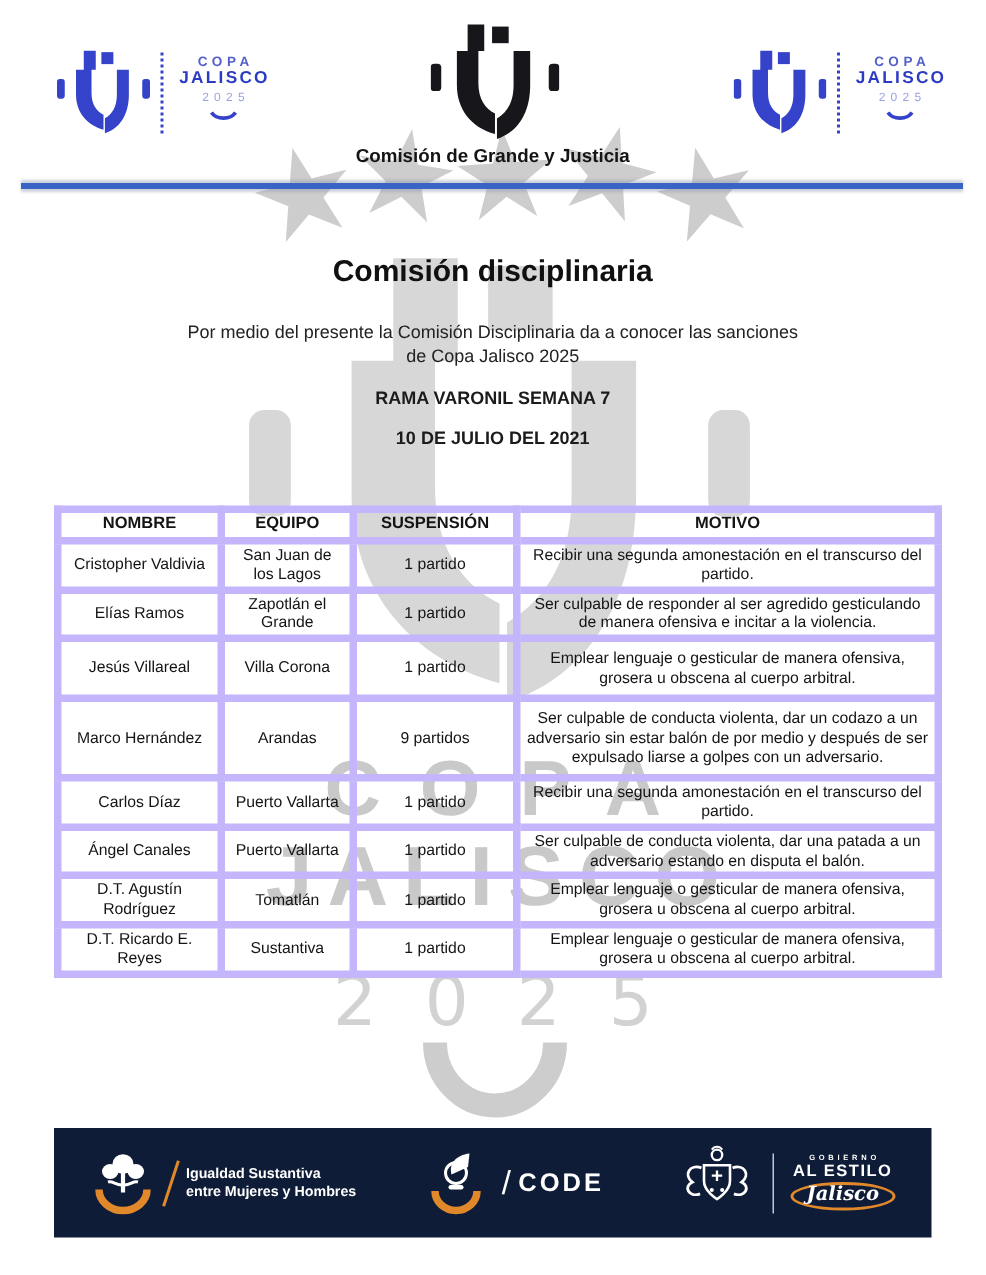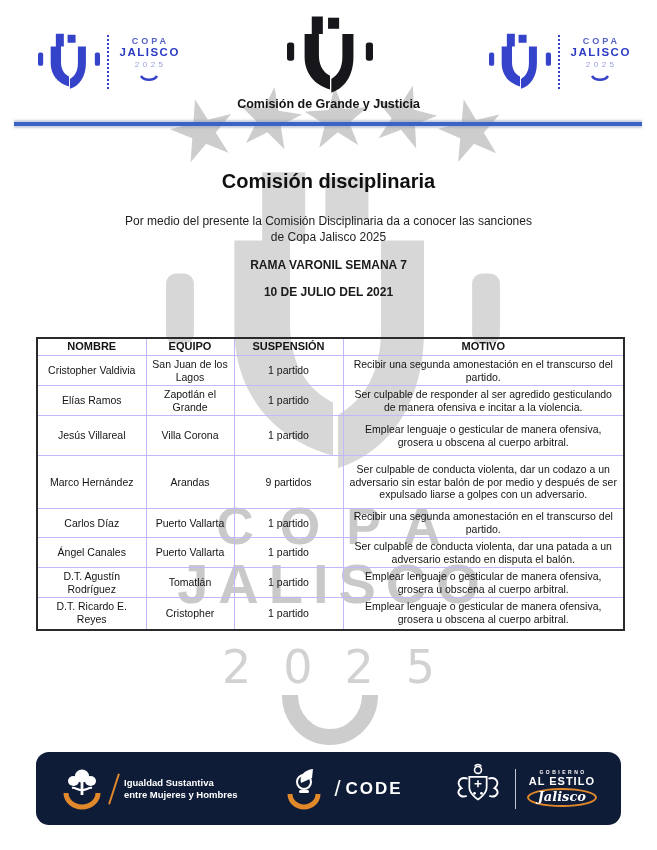--- a/index.html
+++ b/index.html
@@ -50,38 +50,38 @@
   
   .doc-el { position:absolute; z-index:2; left:0; right:0; text-align:center; }
   .doc-title { top:170px; font-size:20px; font-weight:700; color:#101010; }
   .doc-intro { top:213px; font-size:12px; line-height:16px; color:#222222; }
   .doc-sub1 { top:258px; font-size:12px; font-weight:700; }
   .doc-sub2 { top:285px; font-size:12px; font-weight:700; }
   
   .sanctions { position:absolute; z-index:2; left:36px; top:337px; width:587px;
     border-collapse:collapse; font-size:10.5px; color:#141414; table-layout:fixed; }
   .sanctions th, .sanctions td {
-    border:1px solid #c4b5fd; text-align:center; vertical-align:middle;
+    border:5px solid #c4b5fd; text-align:center; vertical-align:middle;
     padding:1px 4px; line-height:1.22; background:transparent;
   }
   .sanctions { border:2px solid #2a2a2a; }
   .sanctions th { font-size:11px; font-weight:700; height:14px; padding:1px 2px; }
   .sanctions tbody tr:nth-child(1){ height:30px; }
   .sanctions tbody tr:nth-child(2){ height:30px; }
   .sanctions tbody tr:nth-child(3){ height:40px; }
   .sanctions tbody tr:nth-child(4){ height:53px; }
   .sanctions tbody tr:nth-child(5){ height:29px; }
   .sanctions tbody tr:nth-child(6){ height:30px; }
   .sanctions tbody tr:nth-child(7){ height:30px; }
   .sanctions tbody tr:nth-child(8){ height:32px; }
   
   .footer-bar {
     position:absolute; z-index:2; left:36px; top:752px; width:585px; height:73px;
     background:#0f1c38; display:flex; align-items:center; justify-content:space-between;
-    padding:0 24px; box-sizing:border-box;border-radius:13px;
+    padding:0 24px; box-sizing:border-box;
   }
   .f-group { display:flex; align-items:center; }
   .f-slash { width:0; height:32px; border-left:2px solid #e1882b; transform:rotate(18deg); margin:0 9px; }
   .ig-text { color:#ffffff; font-size:9.5px; font-weight:700; line-height:1.25; }
   .code-slash { color:#ffffff; font-size:22px; font-weight:300; margin:0 5px 0 8px; }
   .code-label { color:#ffffff; font-size:17px; font-weight:800; letter-spacing:2px; }
   .jal-divider { width:0; height:40px; border-left:1px solid rgba(255,255,255,.75); margin:0 11px; }
   .jal-text { text-align:center; line-height:1.1; }
   .jal-gob { color:#ffffff; font-size:5px; letter-spacing:2.5px; text-indent:2.5px; font-weight:700; }
   .jal-estilo { color:#ffffff; font-size:11px; font-weight:800; letter-spacing:1px; }
@@ -222,21 +222,21 @@
         <td>Ser culpable de conducta violenta, dar una patada a un adversario estando en disputa el balón.</td>
       </tr>
       <tr>
         <td>D.T. Agustín Rodríguez</td>
         <td>Tomatlán</td>
         <td>1 partido</td>
         <td>Emplear lenguaje o gesticular de manera ofensiva, grosera u obscena al cuerpo arbitral.</td>
       </tr>
       <tr>
         <td>D.T. Ricardo E. Reyes</td>
-        <td>Cristopher</td>
+        <td>Sustantiva</td>
         <td>1 partido</td>
         <td>Emplear lenguaje o gesticular de manera ofensiva, grosera u obscena al cuerpo arbitral.</td>
       </tr>
     </tbody>
   </table>
 
   <div class="footer-bar">
 
     <div class="f-group">
       <svg width="44" height="42" viewBox="0 0 44 42">

